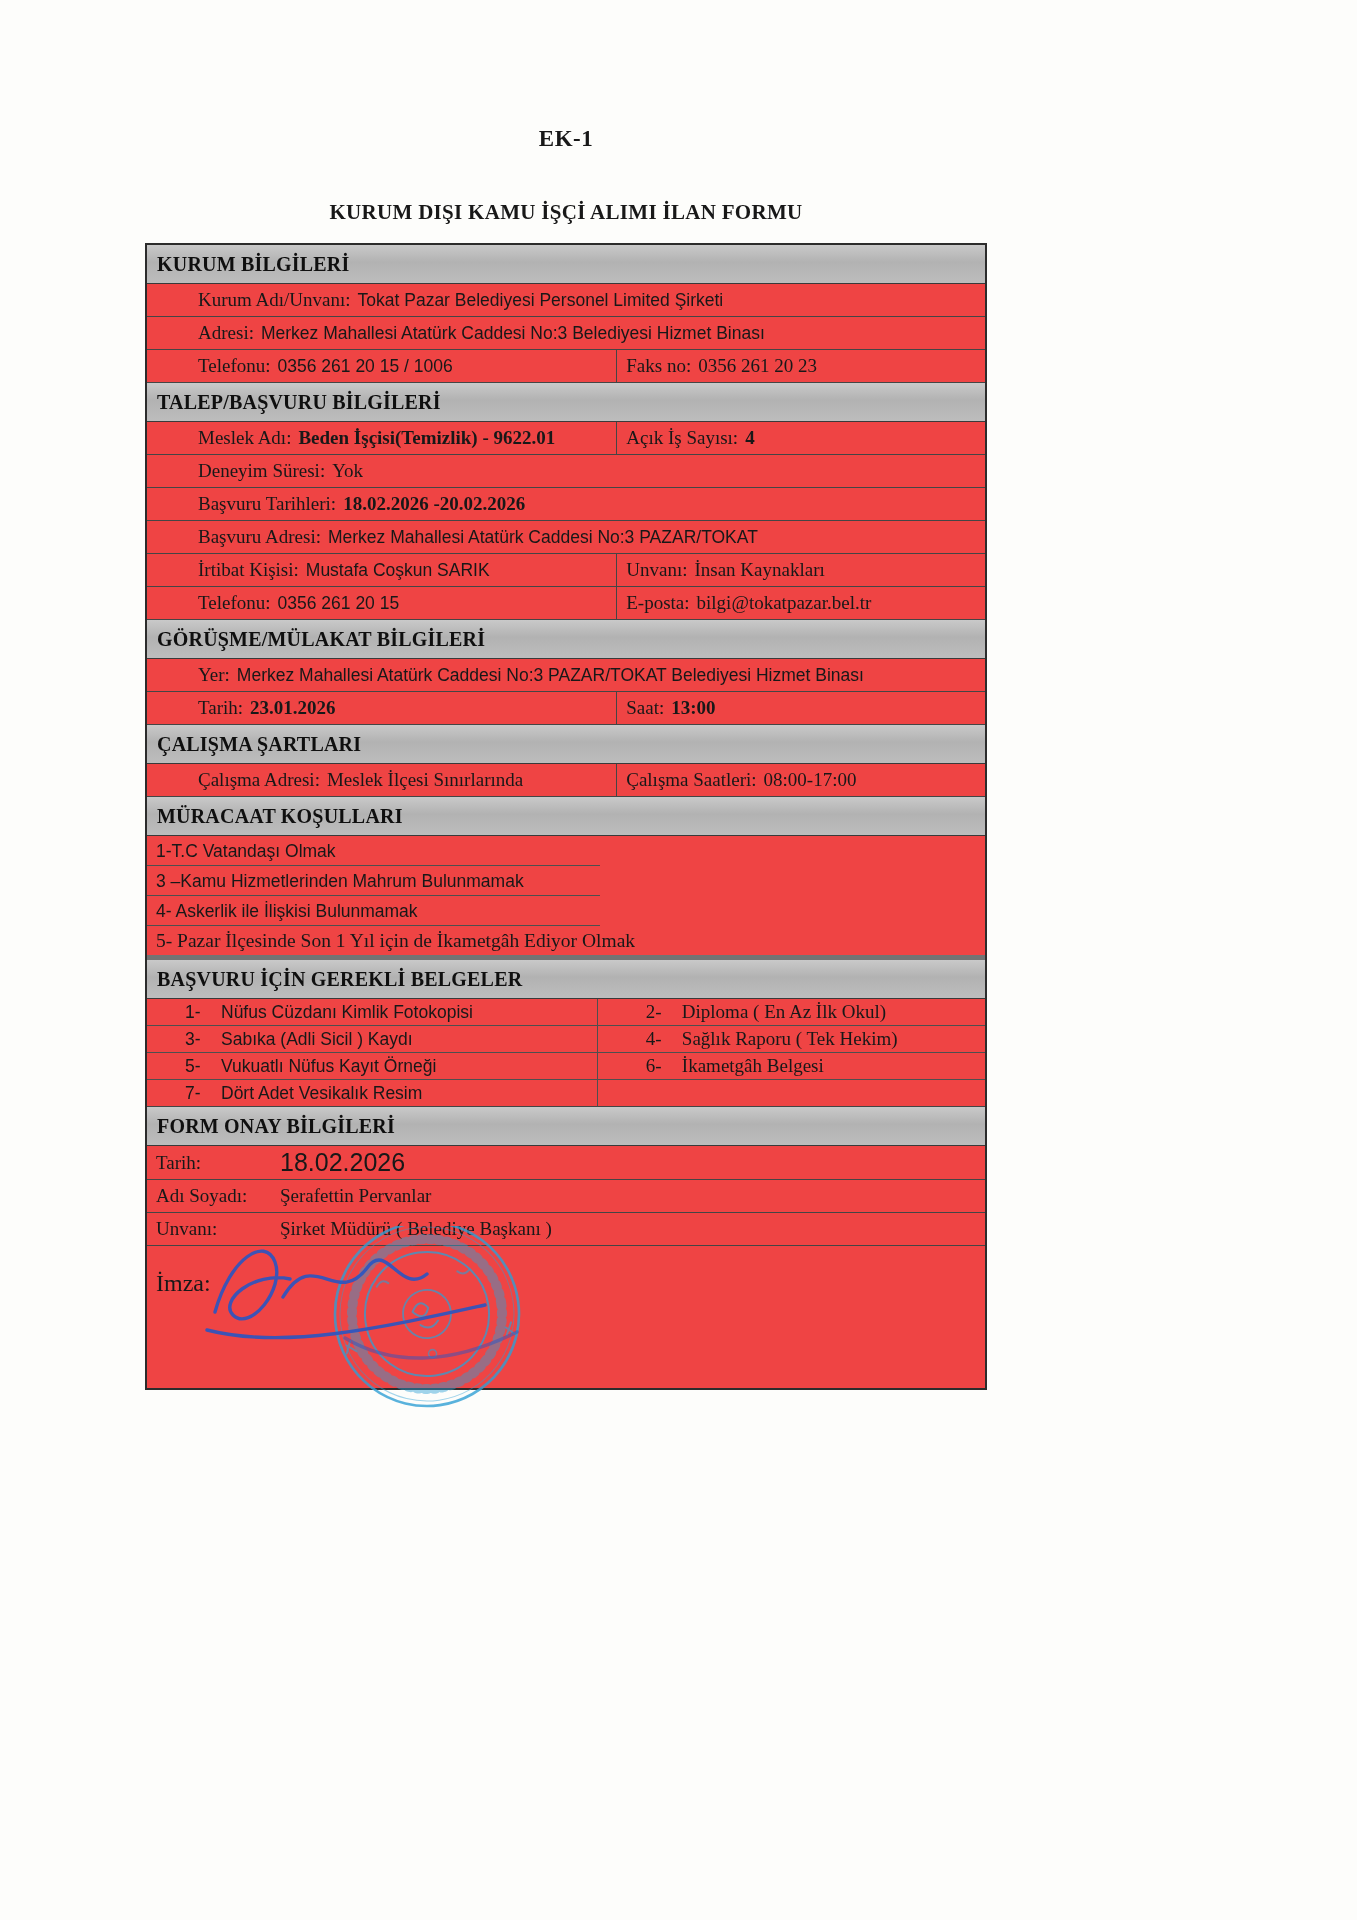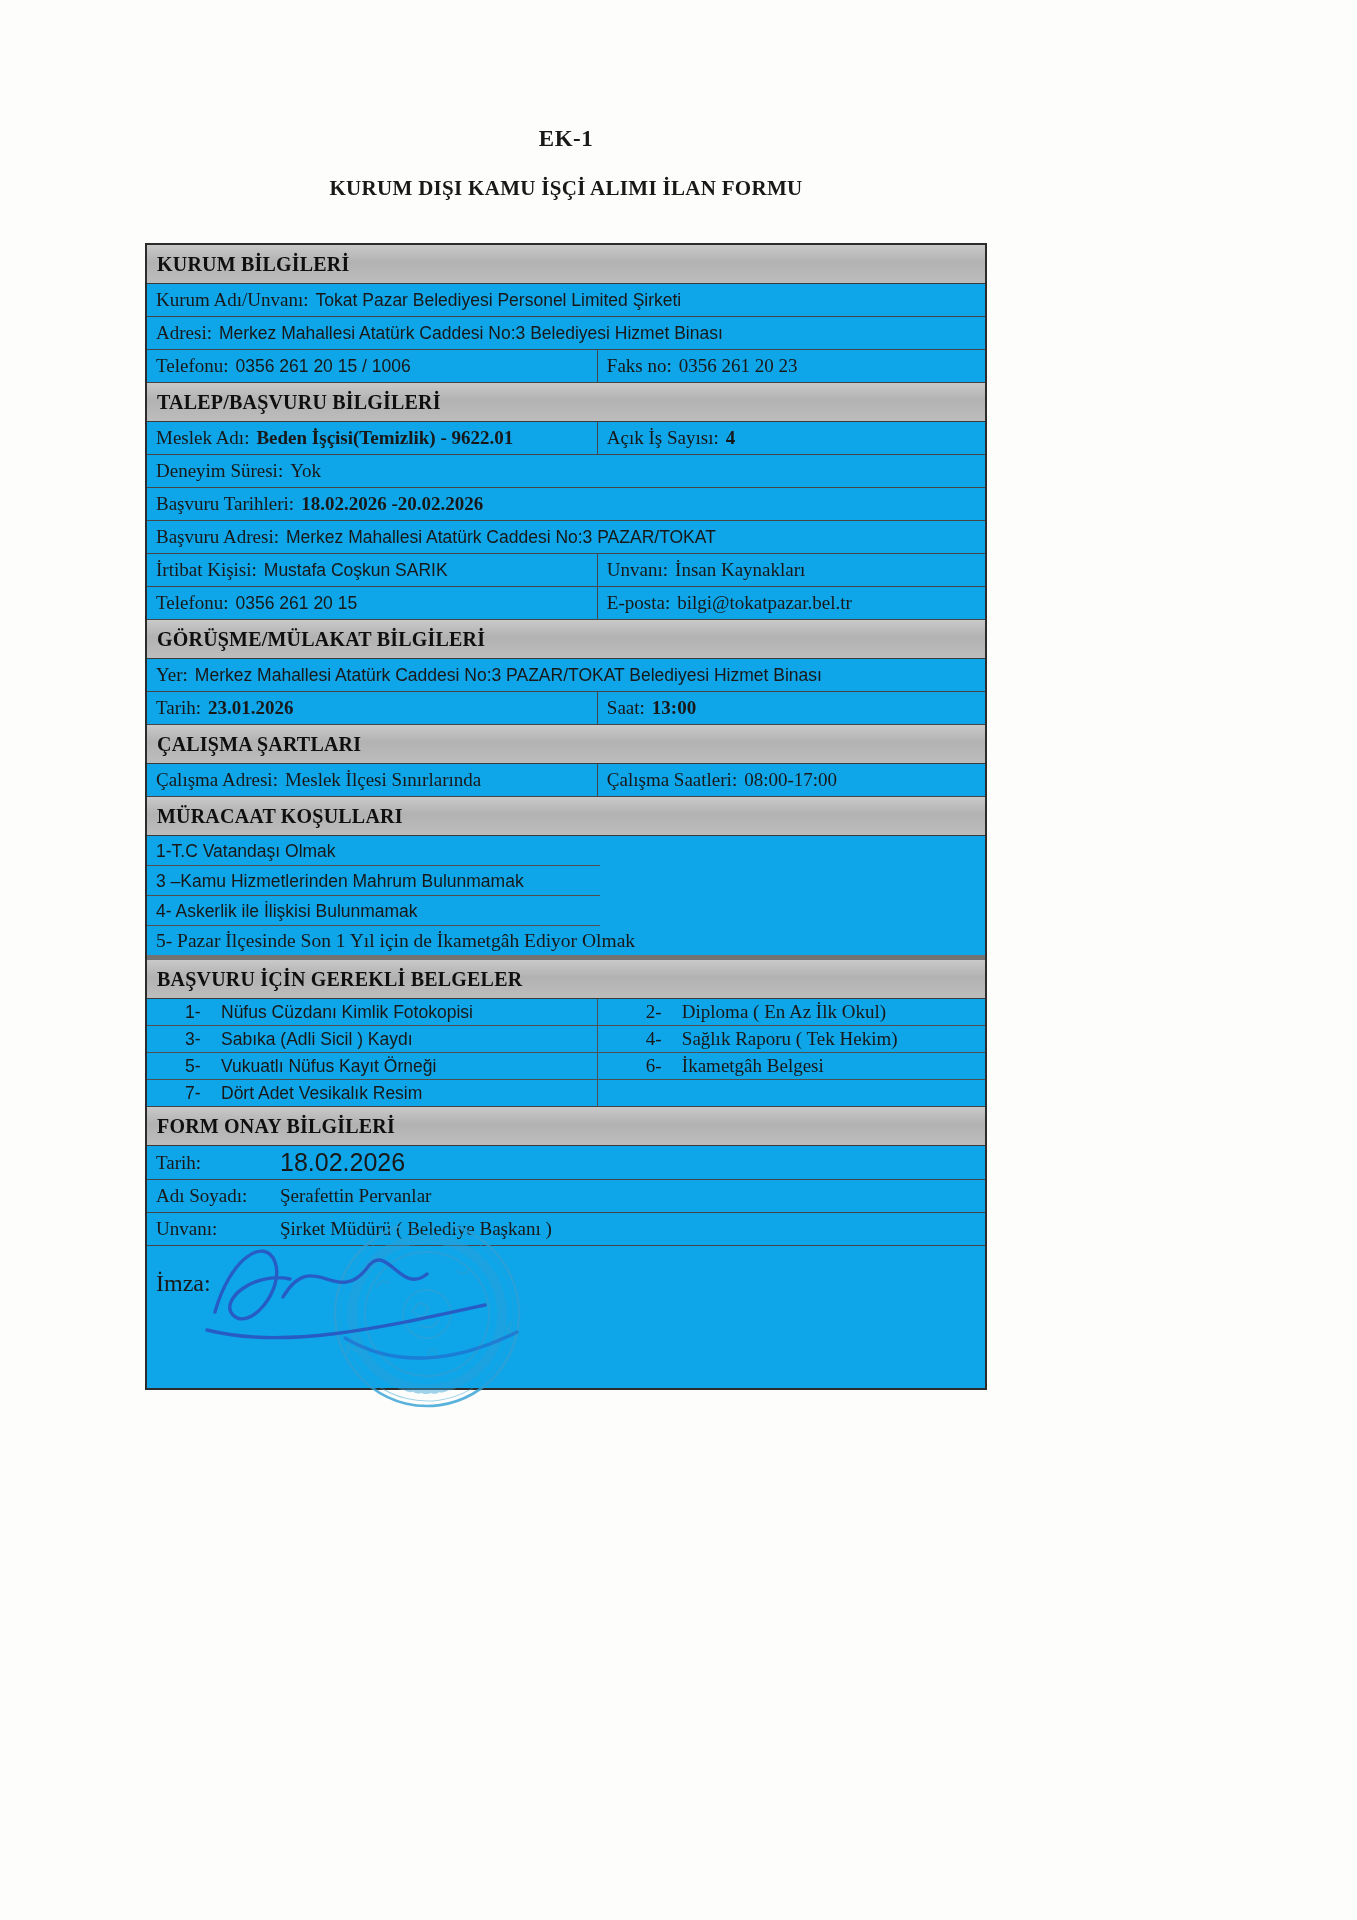--- a/index.html
+++ b/index.html
@@ -2,32 +2,32 @@
 <html><head>
 <meta charset="utf-8">
 <style>
   * { margin:0; padding:0; box-sizing:border-box; }
   html,body { width:1357px; height:1920px; }
   body { background:#e9e9e7; font-family:"Liberation Serif", serif; color:#181818; }
   .page { position:relative; width:1357px; height:1920px; background:#fdfdfb; overflow:hidden; }
   .doc { position:absolute; left:145px; top:0; width:842px;border-radius:21px; }
 
   .doc-code { margin-top:126px; text-align:center; font-size:23px; font-weight:bold; letter-spacing:.5px; }
-  .doc-title { margin-top:24px; text-align:center; font-size:21px; font-weight:bold; letter-spacing:.3px; }
-
-  .form-table { margin-top:42px; border:2px solid #2c2c2c; background:#0ea5e9; }
+  .doc-title { margin-top:48px; text-align:center; font-size:21px; font-weight:bold; letter-spacing:.3px; }
+
+  .form-table { margin-top:18px; border:2px solid #2c2c2c; background:#ef4444; }
 
   .sec-header {
     height:39px; display:flex; align-items:center; padding-left:10px;
     font-weight:bold; font-size:20px; color:#0f0f0f;
     background:linear-gradient(180deg,#c9c9c9 0%, #b2b2b2 45%, #bdbdbd 100%);
     border-bottom:1px solid #3a3a3a; letter-spacing:.2px;
   }
 
-  .row { display:flex; align-items:stretch; border-bottom:1px solid #454545; font-size:19px; }
+  .row { display:flex; align-items:stretch; border-bottom:1px solid #454545; font-size:19px;padding-left:42px; }
   .cell { display:flex; align-items:center; min-height:32px; padding:2px 9px; }
   .cell.cl { width:53.8%; border-right:1px solid #454545; }
   .cell.cr { flex:1; }
   .cell.full { width:100%; }
 
   .lab { font-family:"Liberation Serif", serif; white-space:nowrap; margin-right:7px; }
   .vs  { font-family:"Liberation Sans", sans-serif; font-size:17.5px; }
   .vf  { font-family:"Liberation Serif", serif; font-size:19px; }
   .b   { font-weight:bold; }
 

